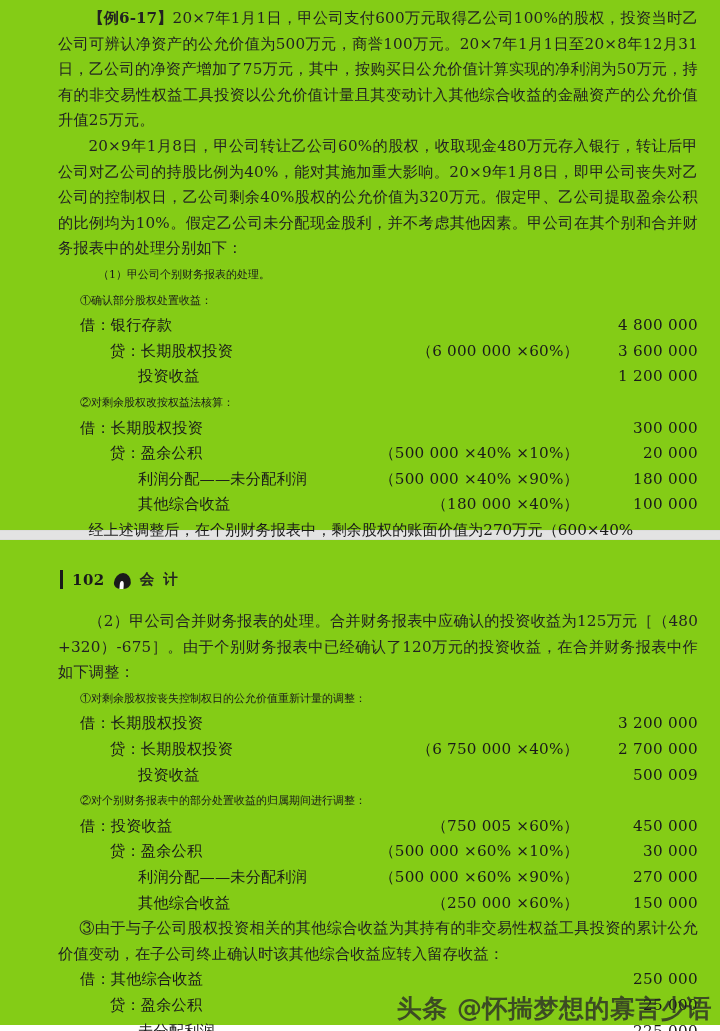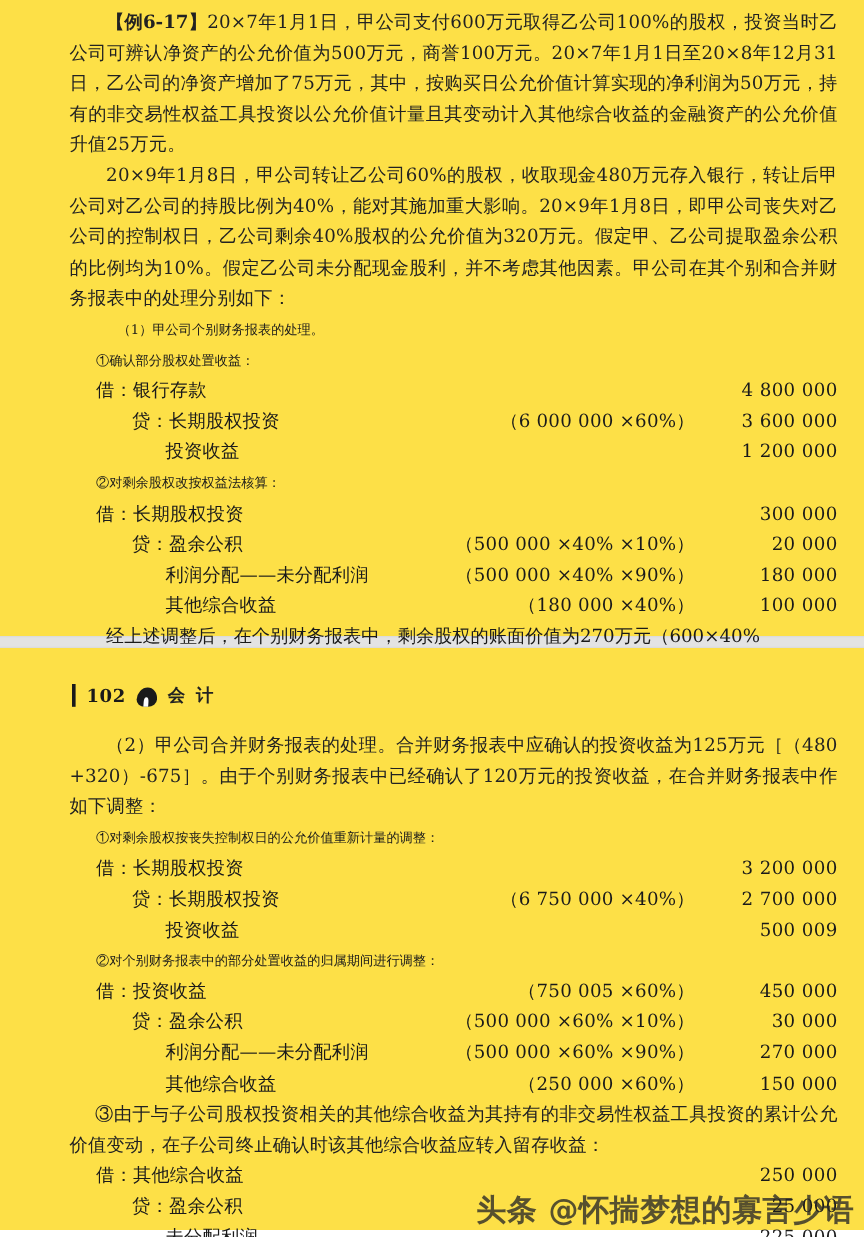--- a/index.html
+++ b/index.html
@@ -11,21 +11,21 @@
     width: 720px;
     height: 1031px;
     overflow: hidden;
     font-family: "DejaVu Serif", "Liberation Serif", serif;
     color: #1a1a1a;
     position: relative;
   }
   .page {
     position: relative;
     width: 720px;
-    background: #fde047;
+    background: #84cc16;
     box-sizing: border-box;
   }
   .page-top {
     padding: 6px 22px 6px 58px;
     height: 530px;
   }
   .page-gap {
     height: 8px;
     width: 720px;
     background: #e3e3e3;

